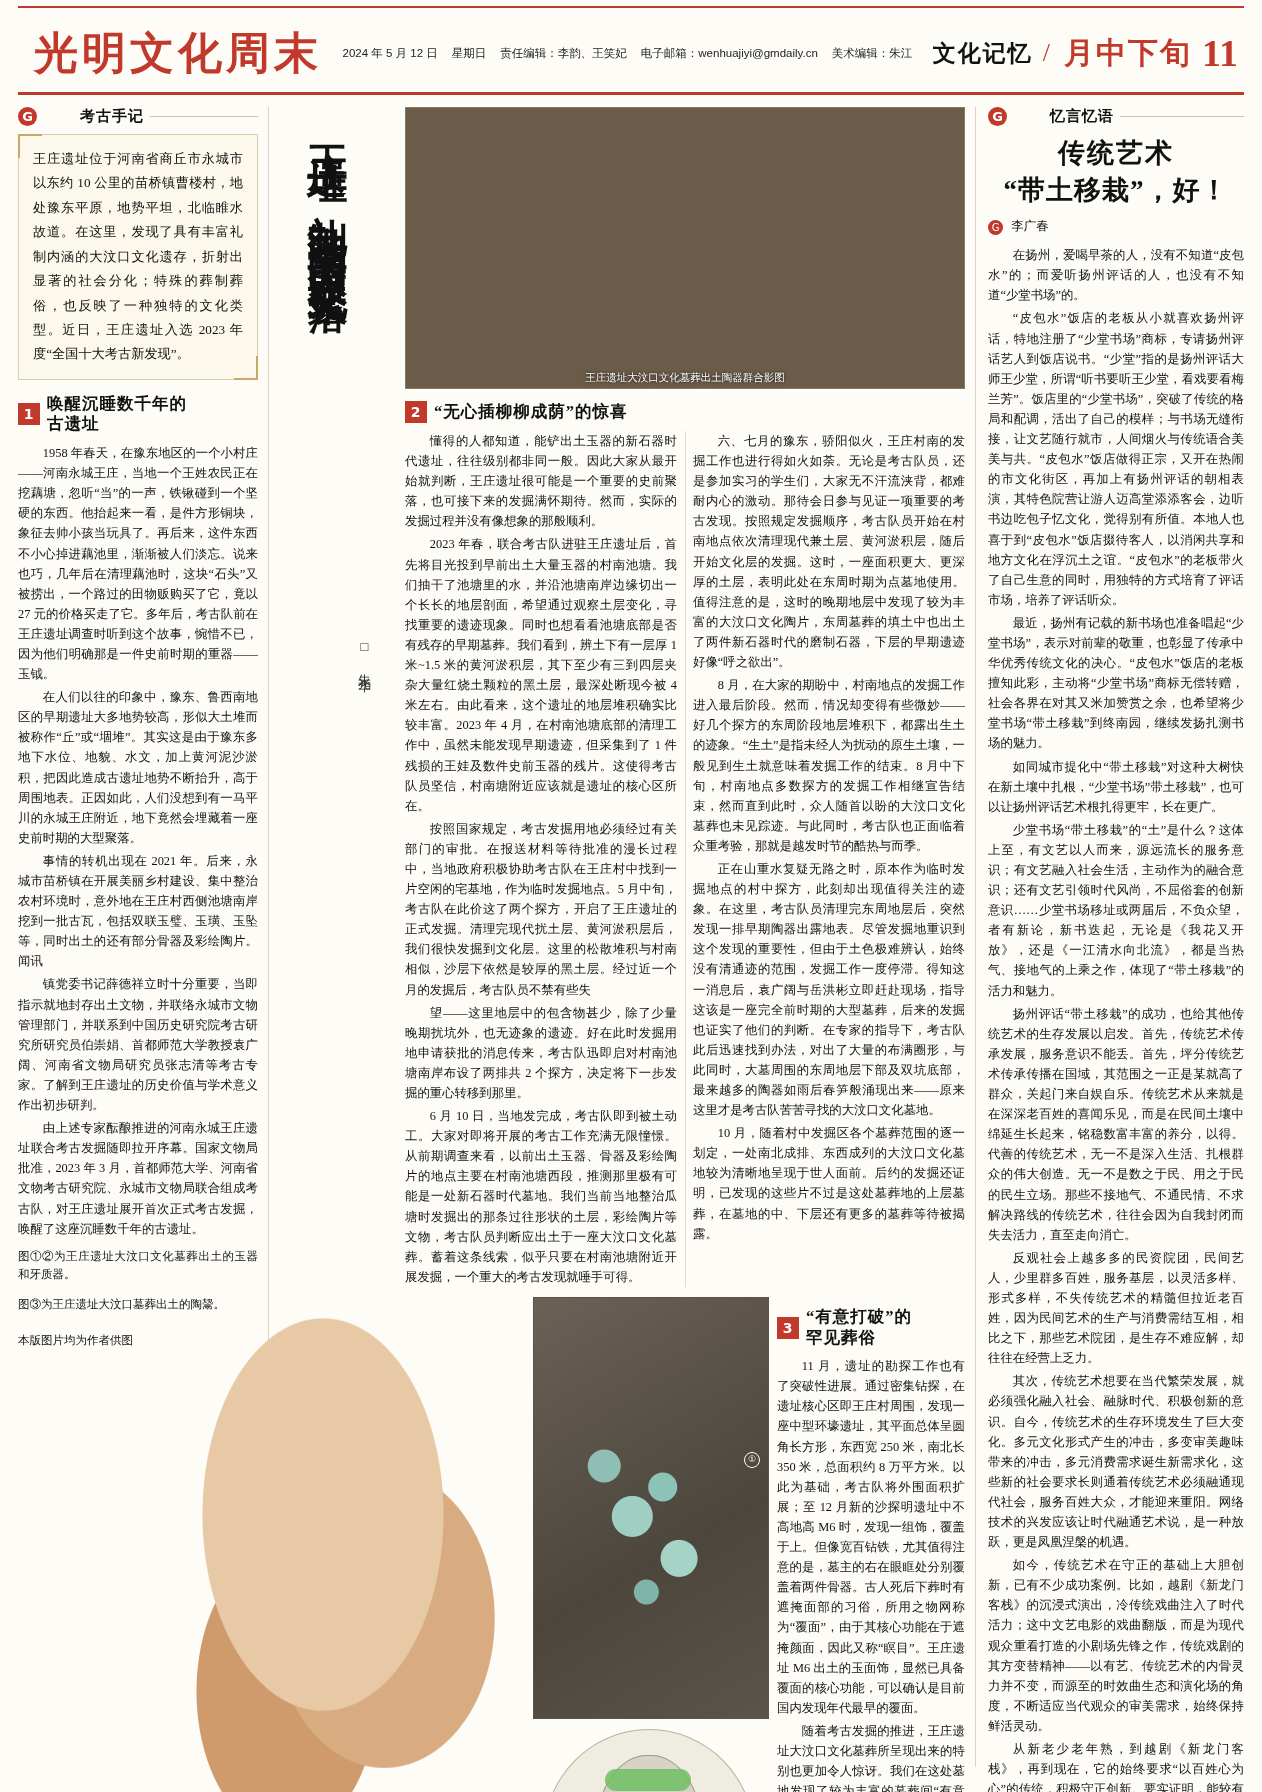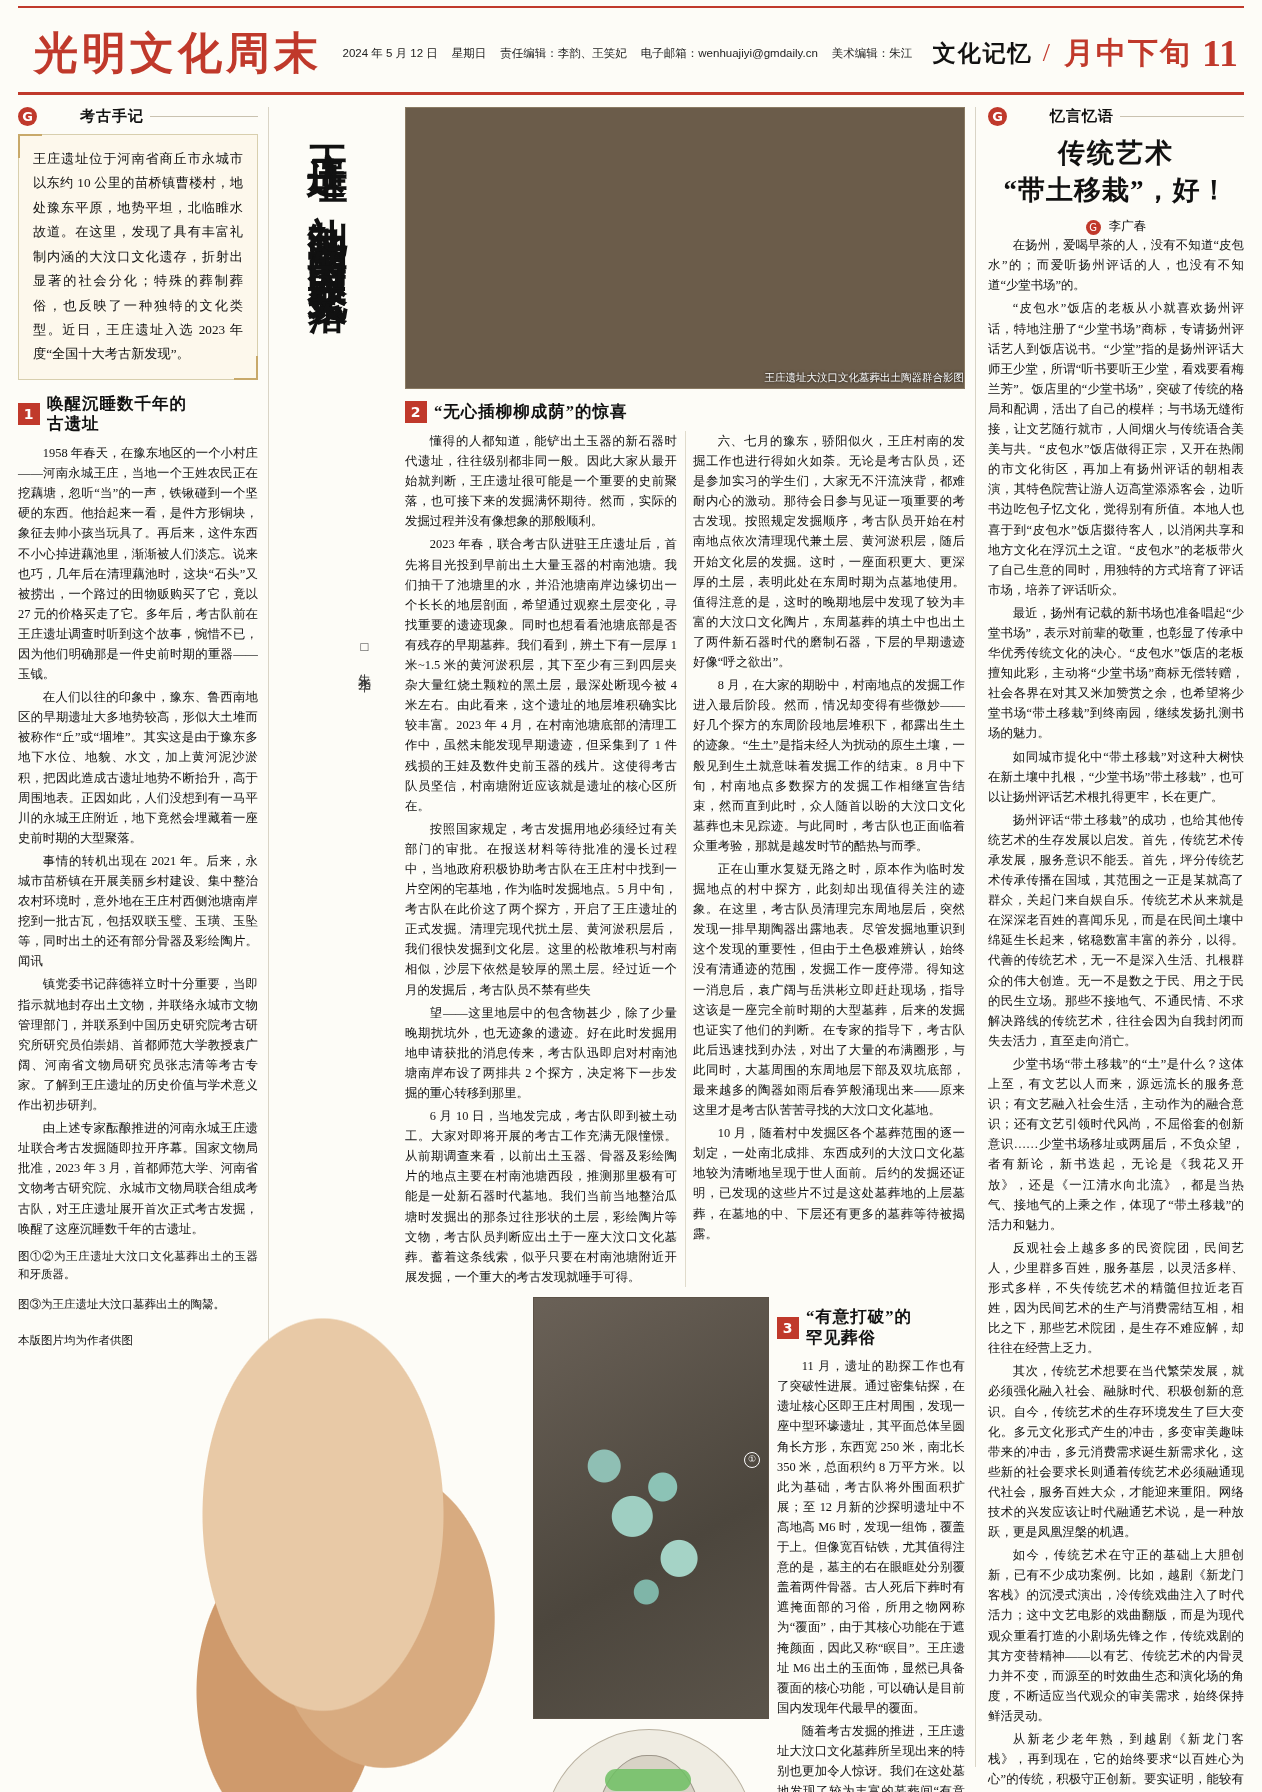--- a/index.html
+++ b/index.html
@@ -86,31 +86,31 @@
   .vtitle{
     writing-mode:vertical-rl;text-orientation:upright;
     font-size:40px;font-weight:bold;letter-spacing:6px;line-height:1.15;
     color:#111;height:1000px;
     font-family:"DejaVu Serif",serif;
   }
   .vauthor{writing-mode:vertical-rl;text-orientation:upright;font-size:13px;letter-spacing:3px;color:#333;margin-top:6px;}
 
   
   .photo{position:relative;overflow:hidden;background:#6b5c4a;}
-  .cap{font-size:10.5px;color:#fff;position:absolute;left:0;right:0;bottom:3px;text-align:right;text-shadow:0 0 3px #000;}
+  .cap{font-size:10.5px;color:#fff;position:absolute;left:0;right:0;bottom:3px;text-align:center;text-shadow:0 0 3px #000;}
 
   .circ-num{
     display:inline-block;width:14px;height:14px;border:1px solid #444;border-radius:50%;
     font-size:9px;line-height:13px;text-align:center;color:#222;
   }
 
   
   .feat-title{font-size:27px;font-weight:bold;text-align:center;line-height:1.3;letter-spacing:2px;margin:10px 0 2px;}
   .feat-sub{font-size:27px;font-weight:bold;text-align:center;line-height:1.3;letter-spacing:1px;margin:0 0 10px;}
-  .byline{font-size:12.5px;text-align:center;}
+  .byline{font-size:12.5px;margin-bottom:10px;}
   .byline .g{
     display:inline-flex;width:15px;height:15px;border-radius:50%;background:#c0392b;color:#fff;
     font-size:10px;align-items:center;justify-content:center;margin-right:5px;vertical-align:middle;
     font-family:"DejaVu Sans",sans-serif;
   }
 
   .footnote{font-size:11.5px;line-height:1.6;text-align:justify;}
 </style>
 </head>
 <body>
@@ -277,22 +277,22 @@
       <div class="feat-sub">“带土移栽”，好！</div>
       <div class="byline">
         <span class="g">G</span>
         <span>李广春</span>
       </div>
 
       <p class="body">在扬州，爱喝早茶的人，没有不知道“皮包水”的；而爱听扬州评话的人，也没有不知道“少堂书场”的。</p>
       <p class="body">“皮包水”饭店的老板从小就喜欢扬州评话，特地注册了“少堂书场”商标，专请扬州评话艺人到饭店说书。“少堂”指的是扬州评话大师王少堂，所谓“听书要听王少堂，看戏要看梅兰芳”。饭店里的“少堂书场”，突破了传统的格局和配调，活出了自己的模样；与书场无缝衔接，让文艺随行就市，人间烟火与传统语合美美与共。“皮包水”饭店做得正宗，又开在热闹的市文化街区，再加上有扬州评话的朝相表演，其特色院营让游人迈高堂添添客会，边听书边吃包子忆文化，觉得别有所值。本地人也喜于到“皮包水”饭店掇待客人，以消闲共享和地方文化在浮沉土之谊。“皮包水”的老板带火了自己生意的同时，用独特的方式培育了评话市场，培养了评话听众。</p>
       <p class="body">最近，扬州有记载的新书场也准备唱起“少堂书场”，表示对前辈的敬重，也彰显了传承中华优秀传统文化的决心。“皮包水”饭店的老板擅知此彩，主动将“少堂书场”商标无偿转赠，社会各界在对其又米加赞赏之余，也希望将少堂书场“带土移栽”到终南园，继续发扬扎测书场的魅力。</p>
       <p class="body">如同城市提化中“带土移栽”对这种大树快在新土壤中扎根，“少堂书场”带土移栽”，也可以让扬州评话艺术根扎得更牢，长在更广。</p>
+      <p class="body">少堂书场“带土移栽”的“土”是什么？这体上至，有文艺以人而来，源远流长的服务意识；有文艺融入社会生活，主动作为的融合意识；还有文艺引领时代风尚，不屈俗套的创新意识……少堂书场移址或两届后，不负众望，者有新论，新书迭起，无论是《我花又开放》，还是《一江清水向北流》，都是当热气、接地气的上乘之作，体现了“带土移栽”的活力和魅力。</p>
       <p class="body">扬州评话“带土移栽”的成功，也给其他传统艺术的生存发展以启发。首先，传统艺术传承发展，服务意识不能丢。首先，坪分传统艺术传承传播在国域，其范围之一正是某就高了群众，关起门来自娱自乐。传统艺术从来就是在深深老百姓的喜闻乐见，而是在民间土壤中绵延生长起来，铭稳数富丰富的养分，以得。代善的传统艺术，无一不是深入生活、扎根群众的伟大创造。无一不是数之于民、用之于民的民生立场。那些不接地气、不通民情、不求解决路线的传统艺术，往往会因为自我封闭而失去活力，直至走向消亡。</p>
-      <p class="body">少堂书场“带土移栽”的“土”是什么？这体上至，有文艺以人而来，源远流长的服务意识；有文艺融入社会生活，主动作为的融合意识；还有文艺引领时代风尚，不屈俗套的创新意识……少堂书场移址或两届后，不负众望，者有新论，新书迭起，无论是《我花又开放》，还是《一江清水向北流》，都是当热气、接地气的上乘之作，体现了“带土移栽”的活力和魅力。</p>
       <p class="body">反观社会上越多多的民资院团，民间艺人，少里群多百姓，服务基层，以灵活多样、形式多样，不失传统艺术的精髓但拉近老百姓，因为民间艺术的生产与消费需结互相，相比之下，那些艺术院团，是生存不难应解，却往往在经营上乏力。</p>
       <p class="body">其次，传统艺术想要在当代繁荣发展，就必须强化融入社会、融脉时代、积极创新的意识。自今，传统艺术的生存环境发生了巨大变化。多元文化形式产生的冲击，多变审美趣味带来的冲击，多元消费需求诞生新需求化，这些新的社会要求长则通着传统艺术必须融通现代社会，服务百姓大众，才能迎来重阳。网络技术的兴发应该让时代融通艺术说，是一种放跃，更是凤凰涅槃的机遇。</p>
       <p class="body">如今，传统艺术在守正的基础上大胆创新，已有不少成功案例。比如，越剧《新龙门客栈》的沉浸式演出，冷传统戏曲注入了时代活力；这中文艺电影的戏曲翻版，而是为现代观众重看打造的小剧场先锋之作，传统戏剧的其方变替精神——以有艺、传统艺术的内骨灵力并不变，而源至的时效曲生态和演化场的角度，不断适应当代观众的审美需求，始终保持鲜活灵动。</p>
       <p class="body">从新老少老年熟，到越剧《新龙门客栈》，再到现在，它的始终要求“以百姓心为心”的传统，积极守正创新。要实证明，能较有持所样，方能求新用，扞时代高精，数创新求变的艺术，自然会受欢迎了迭传。</p>
 
     </div>
 
   </div>
 </div>
 

